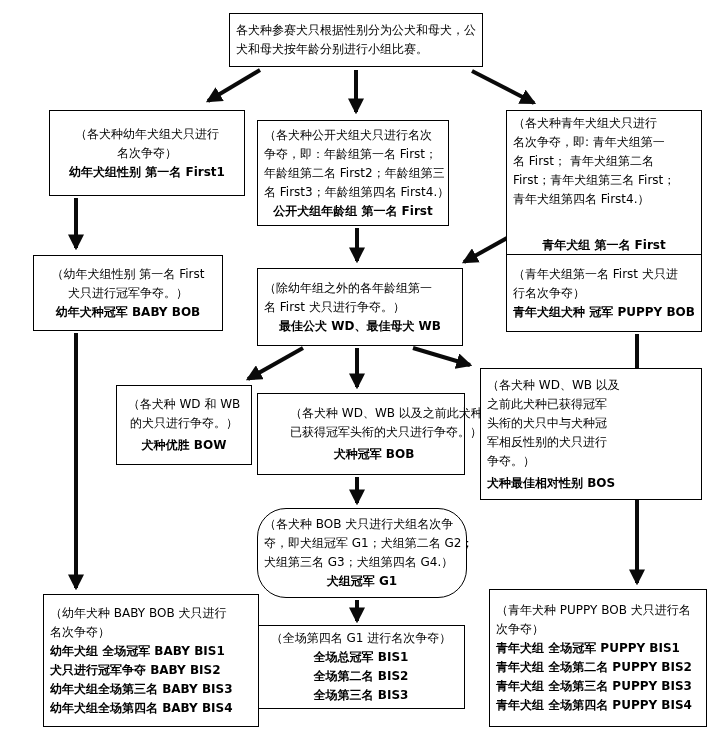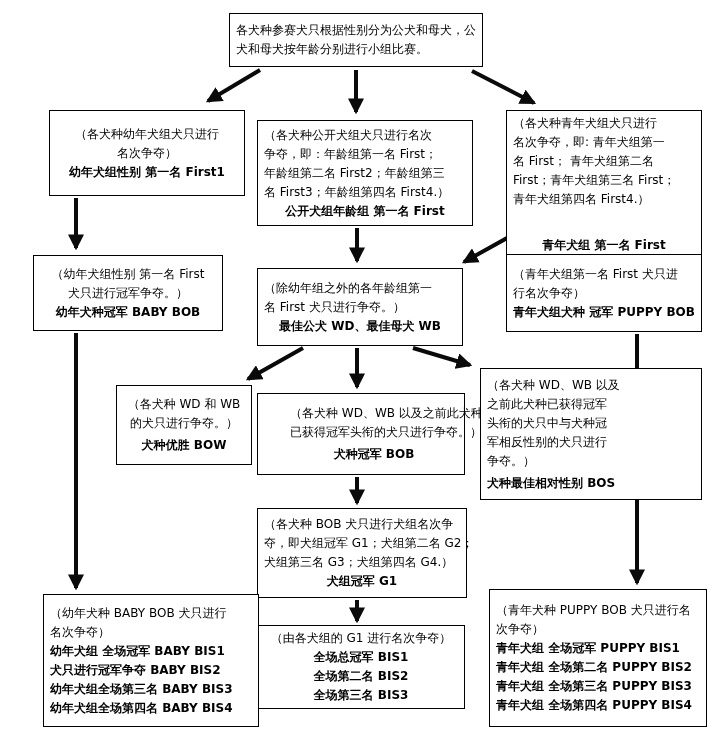--- a/index.html
+++ b/index.html
@@ -66,21 +66,21 @@
   <div class="box" style="left:30px;top:110px;width:196px;min-height:86px;margin-left:19px;">
     <div class="body center">
         <div class="line">（各犬种幼年犬组犬只进行</div>
         <div class="line">名次争夺）</div>
       </div>
     <div class="title center">
         <div class="line">幼年犬组性别 第一名 First1</div>
       </div>
   </div>
 
-  <div class="box" style="left:257px;top:120px;width:216px;min-height:106px;">
+  <div class="box" style="left:257px;top:120px;width:192px;min-height:106px;">
     <div class="body left">
         <div class="line">（各犬种公开犬组犬只进行名次</div>
         <div class="line">争夺，即：年龄组第一名 First；</div>
         <div class="line">年龄组第二名 First2；年龄组第三</div>
         <div class="line">名 First3；年龄组第四名 First4.）</div>
       </div>
     <div class="title center">
         <div class="line">公开犬组年龄组 第一名 First</div>
       </div>
   </div>
@@ -154,34 +154,34 @@
         <div class="line">之前此犬种已获得冠军</div>
         <div class="line">头衔的犬只中与犬种冠</div>
         <div class="line">军相反性别的犬只进行</div>
         <div class="line">争夺。）</div>
       </div>
     <div class="title left gap-top">
         <div class="line">犬种最佳相对性别 BOS</div>
       </div>
   </div>
 
-  <div class="box" style="left:257px;top:508px;width:210px;min-height:90px;">
+  <div class="box" style="left:257px;top:508px;width:210px;min-height:90px;border-radius:29px;">
     <div class="body left">
         <div class="line">（各犬种 BOB 犬只进行犬组名次争</div>
         <div class="line">夺，即犬组冠军 G1；犬组第二名 G2；</div>
         <div class="line">犬组第三名 G3；犬组第四名 G4.）</div>
       </div>
     <div class="title center">
         <div class="line">犬组冠军 G1</div>
       </div>
   </div>
 
   <div class="box" style="left:257px;top:625px;width:208px;min-height:82px;">
     <div class="body center">
-        <div class="line">（由各犬组的 G1 进行名次争夺）</div>
+        <div class="line">（全场第四名 G1 进行名次争夺）</div>
       </div>
     <div class="title center">
         <div class="line">全场总冠军 BIS1</div>
         <div class="line">全场第二名 BIS2</div>
         <div class="line">全场第三名 BIS3</div>
       </div>
   </div>
 
   <div class="box" style="left:15px;top:594px;width:216px;min-height:133px;margin-left:28px;">
     <div class="body left">

